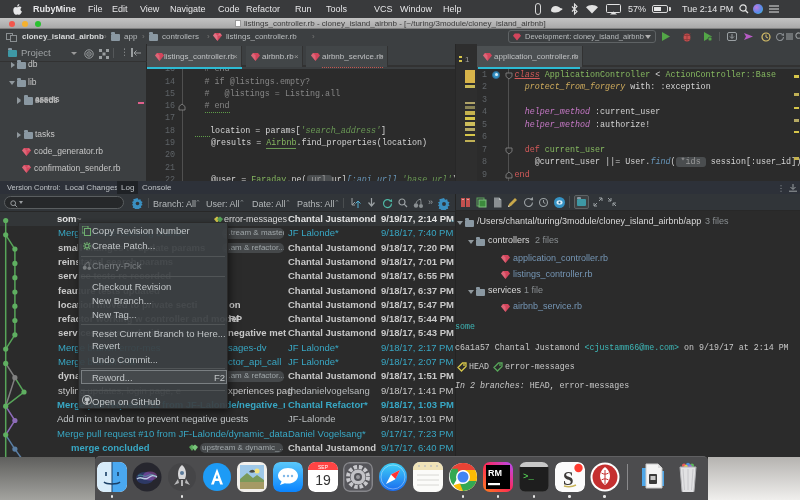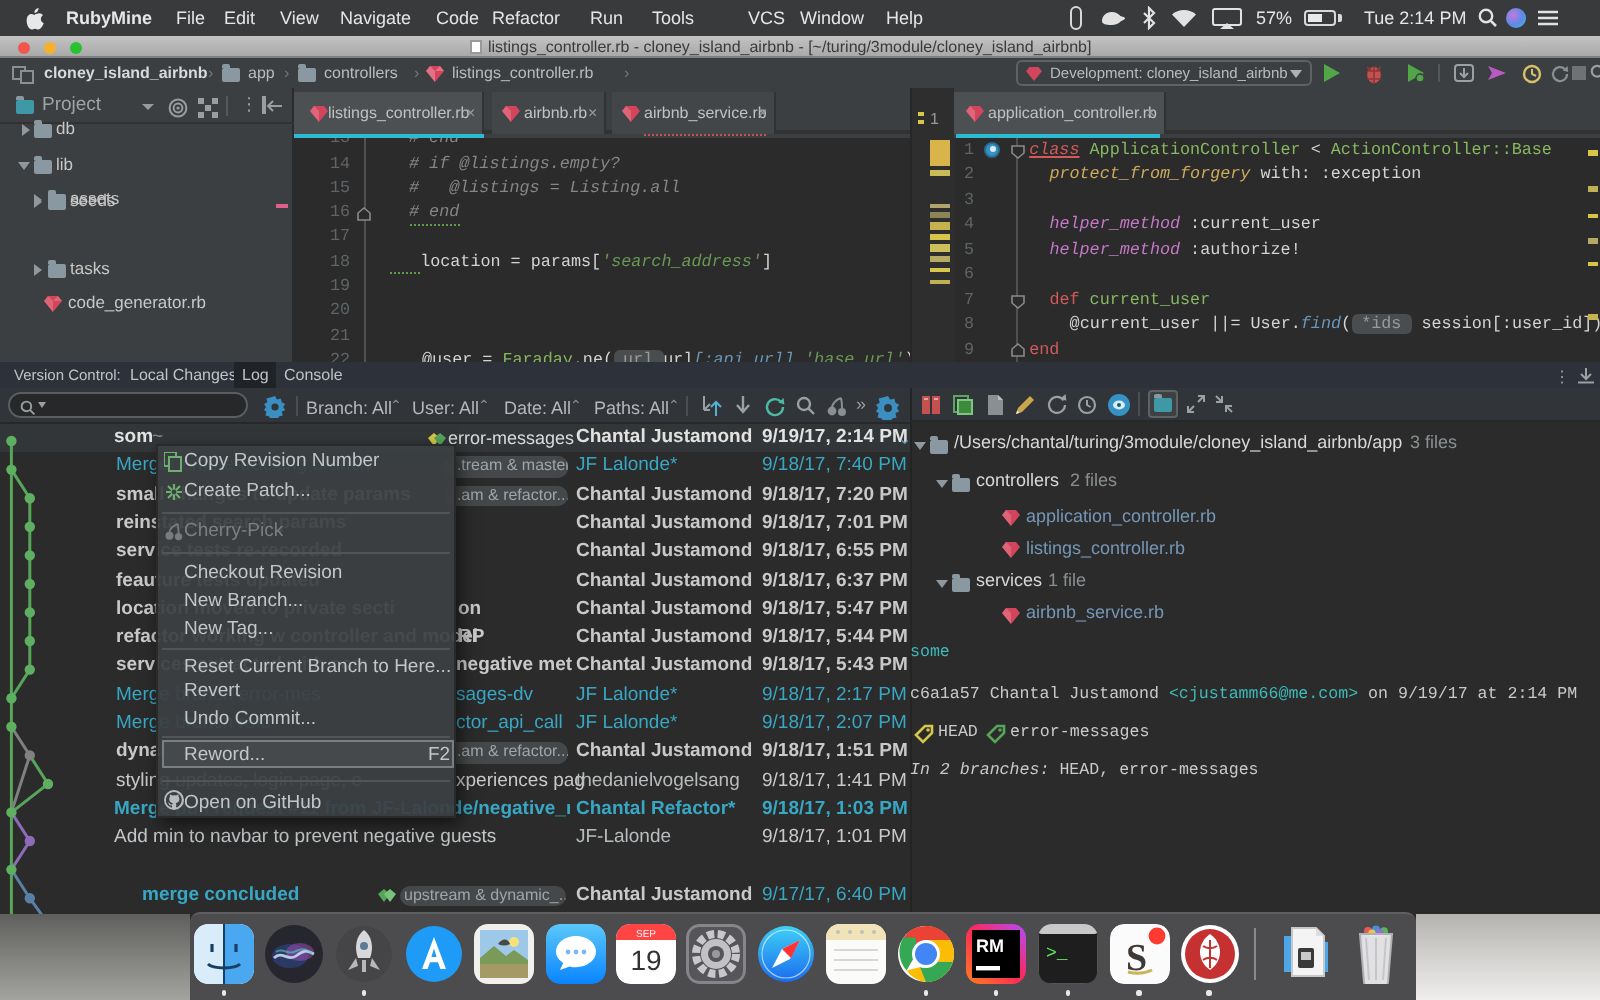--- a/index.html
+++ b/index.html
@@ -26,21 +26,21 @@
 #ed1{left:147px;top:0;width:308px;height:137px;background:#3c3f41}
 #ed2{left:477px;top:0;width:323px;height:137px;background:#3c3f41}
 .tabbar{position:absolute;left:0;top:0;width:100%;height:23px;background:#3c3f41;border-bottom:2px solid #323232}
 .tab{position:absolute;top:2px;height:21px;background:#424648;border-right:1px solid #323232;color:#bfc1c3;font-size:8px;line-height:21px;white-space:nowrap}
 .tab.act{background:#4c5052}
 .tabx{color:#9a9a9a;font-size:8px}
 .cyanline{position:absolute;height:2px;background:#2dbbd4;z-index:3}
 .code{position:absolute;left:0;top:25px;right:0;bottom:0;background:#2b2b2b;font-family:"Liberation Mono",monospace;font-size:8.4px;overflow:hidden}
 .cl{position:absolute;white-space:pre;line-height:12.3px}
 .lnum{position:absolute;color:#5f6468;text-align:right;font-family:"Liberation Mono",monospace;font-size:8.4px;line-height:12.3px}
-.com{color:#868686;font-style:italic}
+.com{color:#868686;}
 .str{color:#6a9955;font-style:italic}
 .grn{color:#85b860}
 .red{color:#d45a5a}
 .mag{color:#c678c6;font-style:italic}
 .blu{color:#6897bb;font-style:italic}
 .wht{color:#d4d4d4}
 
 #vc{left:0;top:137px;width:800px;height:276px;background:#2b2b2b}
 #vchead{position:absolute;left:0;top:0;width:800px;height:13px;background:#2d3139;color:#bfc3c7;font-size:8px;line-height:13px}
 #vctool{position:absolute;left:0;top:13px;width:455px;height:18px;background:#313539;border-bottom:1px solid #282828;color:#b4b8ba;font-size:9px}
@@ -225,20 +225,27 @@
           <span class="fold" style="left:24px;top:6px"></span>
           <span style="position:absolute;left:35px">tasks</span>
         </div>
       <div class="trow" style="top:99px">
           <svg class="gem" style="left:22px;top:4.5px" width="10" height="9" viewBox="0 0 9 8">
             <path fill="#d3455c" d="M2 0h5l2 2.5L4.5 8 0 2.5z"></path>
             <path fill="#ef9aa6" d="M2 0l2.5 2.5L4.5 8 0 2.5zM7 0L4.5 2.5 9 2.5z" opacity=".38"></path>
           </svg>
           <span style="position:absolute;left:34px">code_generator.rb</span>
         </div>
+      <div class="trow" style="top:116px">
+          <svg class="gem" style="left:22px;top:4.5px" width="10" height="9" viewBox="0 0 9 8">
+            <path fill="#d3455c" d="M2 0h5l2 2.5L4.5 8 0 2.5z"></path>
+            <path fill="#ef9aa6" d="M2 0l2.5 2.5L4.5 8 0 2.5zM7 0L4.5 2.5 9 2.5z" opacity=".38"></path>
+          </svg>
+          <span style="position:absolute;left:34px">confirmation_sender.rb</span>
+        </div>
       <span class="ab" style="left:138px;top:57.5px;width:6px;height:2.5px;background:#e0608c"></span>
     </div>
     <div class="ab" id="ed1">
       <div class="tabbar"></div>
       <div class="tab act" style="left:0;width:95px">
           <svg style="position:absolute;left:8px;top:7px" width="9" height="8" viewBox="0 0 9 8">
             <path fill="#d3455c" d="M2 0h5l2 2.5L4.5 8 0 2.5z"></path>
             <path fill="#ef9aa6" d="M2 0l2.5 2.5L4.5 8 0 2.5z" opacity=".38"></path>
           </svg>
           <span style="position:absolute;left:17px">listings_controller.rb</span>
@@ -274,20 +281,21 @@
         <div class="lnum" style="left:0;top:92.65px;width:28px">21</div>
         <div class="lnum" style="left:0;top:104.95px;width:28px">22</div>
         <svg class="ab" style="left:31px;top:33.5px" width="8" height="8" viewBox="0 0 8 8">
             <path d="M1 7V3.5L4 1l3 2.5V7z" fill="#2b2b2b" stroke="#8a8a8a" stroke-width=".8"></path>
           </svg>
         <div class="cl com" style="left:57.5px;top:-5.75px"># end</div>
         <div class="cl com" style="left:57.5px;top:6.55px"># if @listings.empty?</div>
         <div class="cl com" style="left:57.5px;top:18.85px">#&nbsp;&nbsp;&nbsp;@listings = Listing.all</div>
         <div class="cl com" style="left:57.5px;top:31.15px;border-bottom:1px dotted #5f9e49"># end</div>
         <div class="cl wht" style="left:48px;top:55.75px"><span style="border-bottom:1px dotted #5f9e49">&nbsp;&nbsp;&nbsp;</span>location = params[<span class="str">'search_address'</span>]</div>
+        <div class="cl wht" style="left:64px;top:68.05px">@results = <span class="grn" style="border-bottom:1px solid #6a9955">Airbnb</span>.find_properties(location)</div>
         <div class="cl wht" style="left:64px;top:104.95px">@user = <span class="grn" style="border-bottom:1px solid #6a9955">Faraday</span>.ne(<span style="background:#4a4d4f;color:#9a9a9a;border-radius:3px">&nbsp;url&nbsp;</span>url<span class="blu">[:api_url]</span> <span class="str">'base_url'</span>) </div>
       </div>
     </div>
     <div class="ab" id="stripe" style="left:455px;top:0;width:22px;height:137px;background:#2e2e2e;border-left:1px solid #272727">
       <span class="ab" style="left:3px;top:12px;width:3px;height:2px;background:#d6c64a"></span>
       <span class="ab" style="left:3px;top:15.5px;width:3px;height:2px;background:#d6c64a"></span>
       <span class="ab" style="left:9px;top:11px;color:#9a9a9a;font-size:8px">1</span>
       <span class="ab" style="left:9px;top:26px;width:10px;height:13px;background:#d8b44a"></span>
       <span class="ab" style="left:9px;top:41px;width:10px;height:3px;background:#caba58"></span>
       <span class="ab" style="left:9px;top:58px;width:10px;height:2px;background:#b0a468"></span>
@@ -520,20 +528,25 @@
           </div>
         <div class="lr" style="top:185.9px">
             <span class="ab cy" style="left:57px;width:228px;overflow:hidden"><b>Merge pull request #11 from JF-Lalonde/negative_numbe</b></span>
             <span class="aut cy"><b>Chantal Refactor*</b></span>
             <span class="dat cy"><b>9/18/17, 1:03 PM</b></span>
           </div>
         <div class="lr" style="top:200.2px">
             <span class="ab" style="left:57px;color:#c2c6c8">Add min to navbar to prevent negative guests</span>
             <span class="aut" style="color:#b8bcbe">JF-Lalonde</span>
             <span class="dat">9/18/17, 1:01 PM</span>
+          </div>
+        <div class="lr" style="top:214.5px">
+            <span class="ab cy" style="left:57px">Merge pull request #10 from JF-Lalonde/dynamic_data</span>
+            <span class="aut cy">Daniel Vogelsang*</span>
+            <span class="dat cy">9/17/17, 7:23 PM</span>
           </div>
         <div class="lr" style="top:228.8px">
             <span class="ab cy" style="left:71px"><b>merge concluded</b></span>
             <svg class="ab" style="left:189px;top:3.5px" width="9" height="8" viewBox="0 0 9 8">
               <path fill="#57a559" d="M0 2.5L3 0l3 2.5-3 4z" transform="translate(0 .5)"></path>
               <path fill="#78c47a" d="M3 2.5L6 0l3 2.5-3 4z" transform="translate(0 .5)"></path>
             </svg>
             <span class="pill" style="left:200px;width:83px">upstream &amp; dynamic_...</span>
             <span class="aut"><b>Chantal Justamond</b></span>
             <span class="dat cy">9/17/17, 6:40 PM</span>

